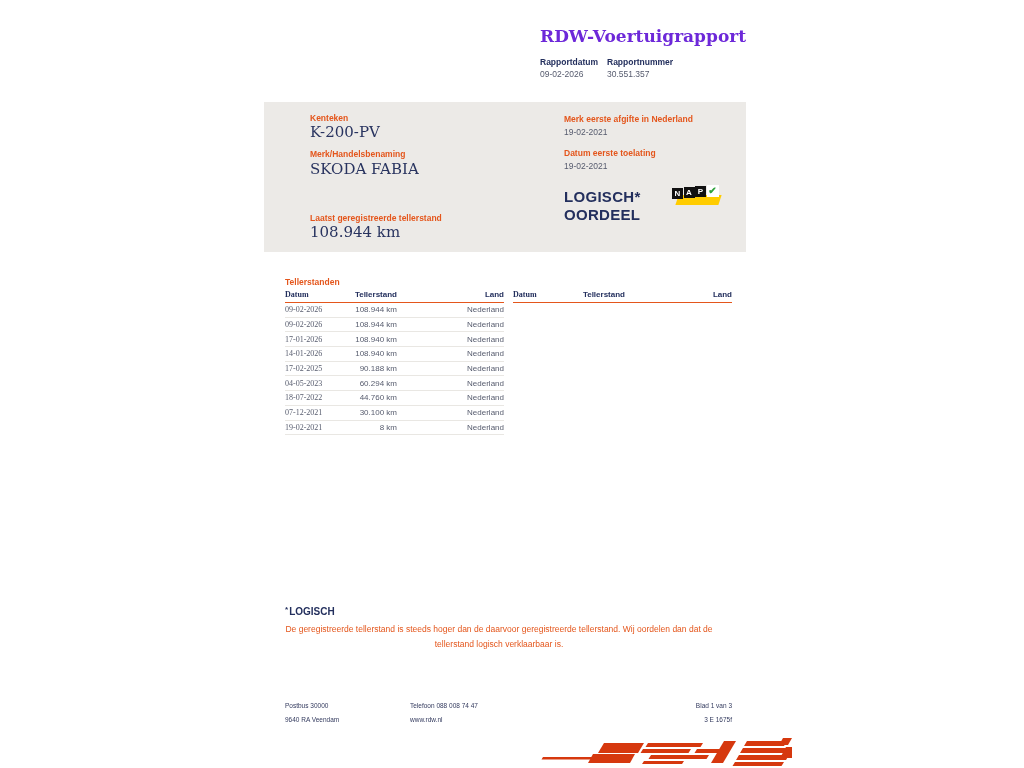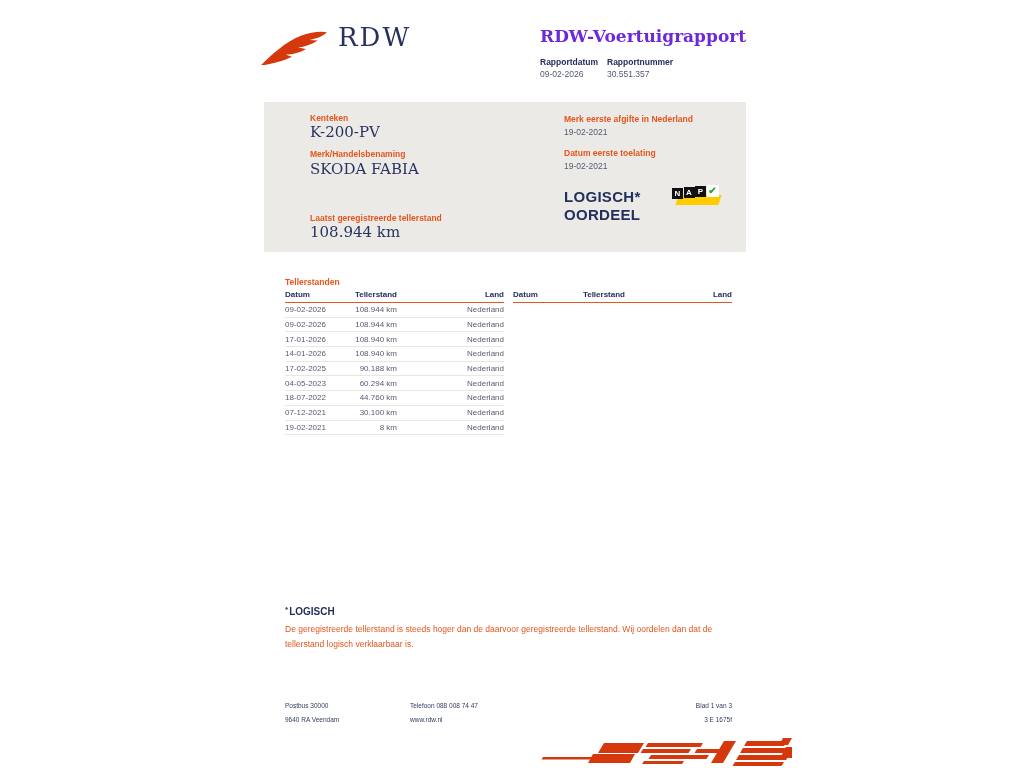--- a/index.html
+++ b/index.html
@@ -35,50 +35,44 @@
 
   
   .section-title { position:absolute; left:285px; top:277px; font-size:8.5px; font-weight:700; color:#E4561C; }
   .ttable { position:absolute; top:290px; }
   .t1 { left:285px; width:219px; }
   .t2 { left:513px; width:219px; }
   .thead { display:flex; border-bottom:1.5px solid #E4561C; padding-bottom:3px; }
   .thead .tcell { font-weight:700; color:#232F5D; font-size:8px; }
   .trow { display:flex; height:14.7px; align-items:center; border-bottom:1px solid #E9E7E3; }
   .tcell { font-size:8px; color:#575C6E; }
-  .c-datum { width:68px; text-align:left; }
+  .c-datum { width:68px; text-align:left;font-family:Liberation Serif, serif; }
   .c-teller { width:44px; text-align:right; }
   .c-land { flex:1; text-align:right;padding-left:17px; }
 
   
   .footnote-title { position:absolute; left:285px; top:605px; font-size:10px; font-weight:700; color:#232F5D; }
   .footnote-title .ast { font-size:8px; vertical-align:3px; margin-right:1px; }
-  .footnote-text { position:absolute; left:285px; top:622px; width:428px; font-size:8.5px; color:#E4561C; line-height:15px; }
+  .footnote-text { position:absolute; left:285px; top:622px; width:428px; font-size:8.5px; color:#E4561C; line-height:15px;text-align:center; }
 
   
   .foot { position:absolute; font-size:6.5px; color:#333A5E; }
   .f-a1 { left:285px; top:702px; } .f-a2 { left:285px; top:716px; }
   .f-p  { left:410px; top:702px; } .f-w  { left:410px; top:716px; }
   .f-pg { left:632px; top:702px; width:100px; text-align:right; }
   .f-dc { left:632px; top:716px; width:100px; text-align:right; }
 
   
   .stripes { position:absolute; left:540px; top:738px; width:252px; height:34px; }
 </style>
 </head>
 <body>
 
 <div id="canvas">
 
-  <div class="logo-wrap">
-    <svg class="logo-feather" viewBox="0 0 100 60">
-      <path fill="#D6380E" d="M3 53 C16 40 38 19 60 11 C73 6 88 4 97 6 C90 13 81 15 72 17 L84 18 C75 24 65 27 56 28 L67 30 C57 36 47 38 38 38 L47 41 C35 47 18 51 8 53 Z"></path>
-    </svg>
-    <div class="logo-text">RDW</div>
-  </div>
 
   <div class="doc-title">RDW-Voertuigrapport</div>
   <div class="meta-label mx1">Rapportdatum</div>
   <div class="meta-label mx2">Rapportnummer</div>
   <div class="meta-value mx1">09-02-2026</div>
   <div class="meta-value mx2">30.551.357</div>
 
   <div class="panel">
     <div class="lbl" style="left:46px; top:11px;">Kenteken</div>
     <div class="val-big" style="left:46px; top:21px;">K-200-PV</div>

